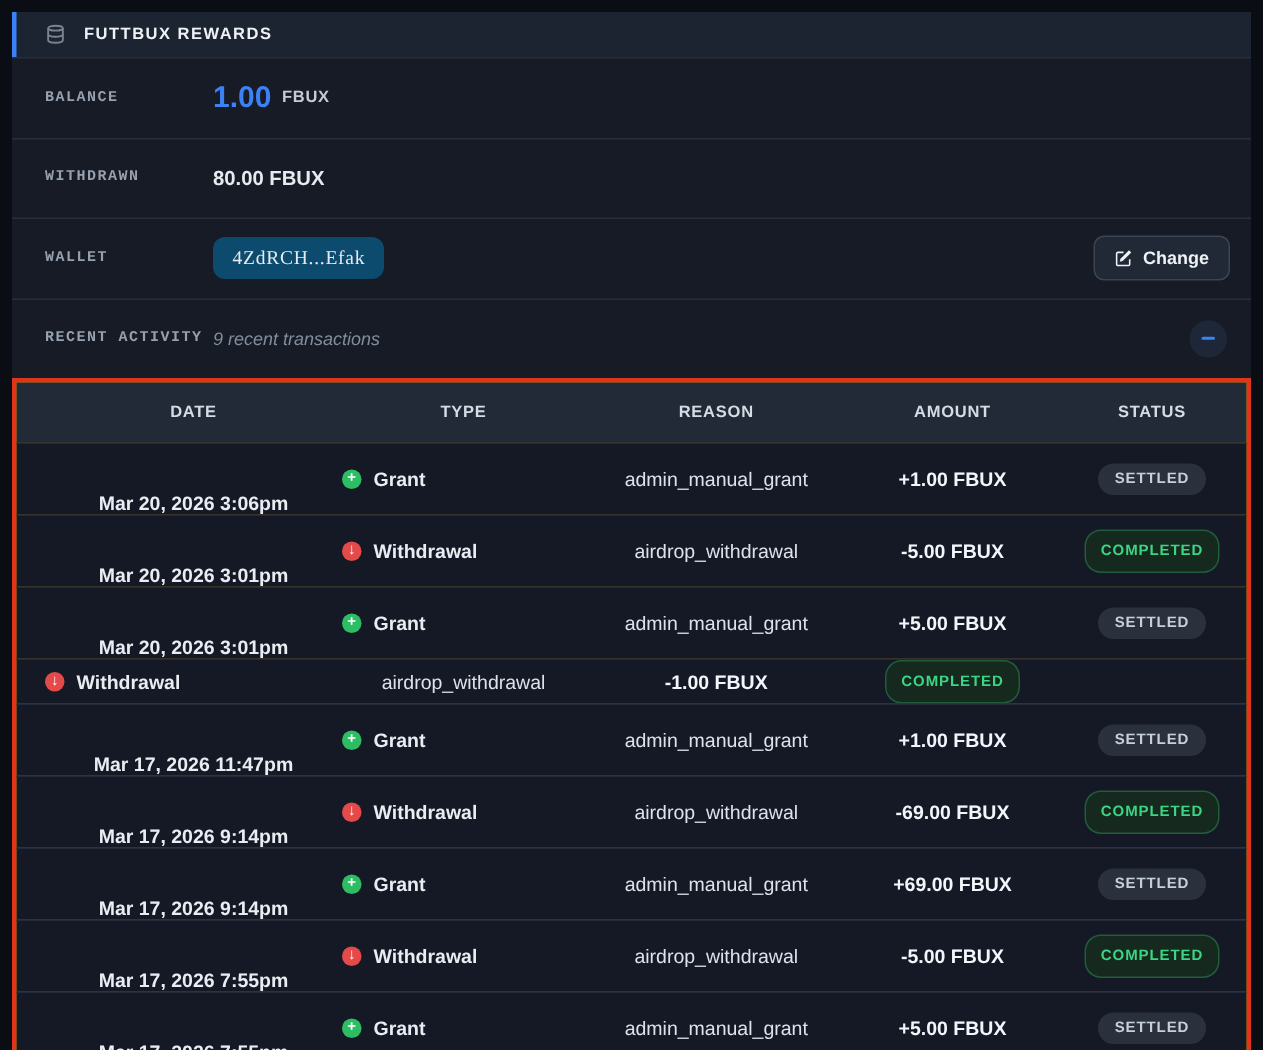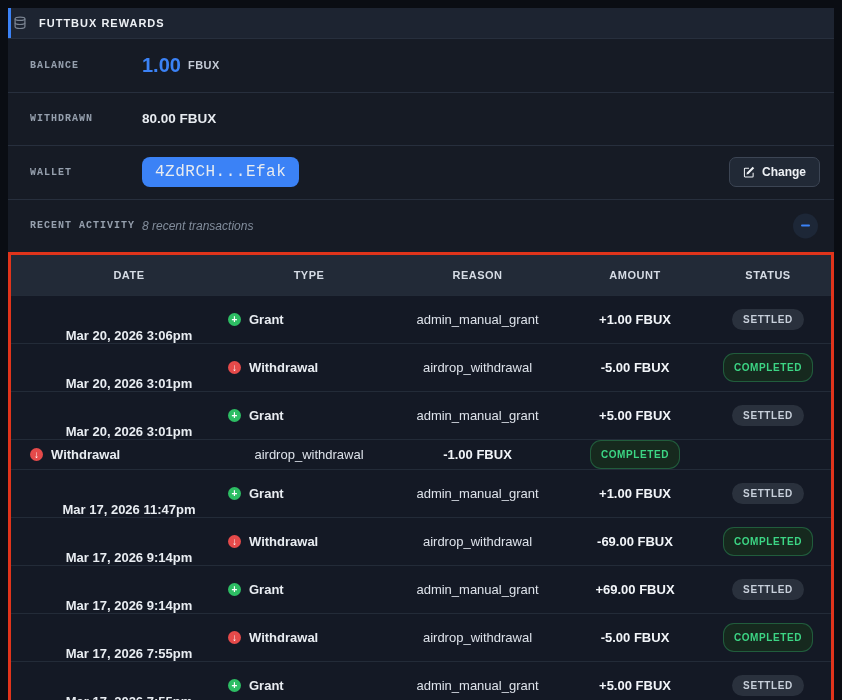--- a/index.html
+++ b/index.html
@@ -5,38 +5,38 @@
   * { margin:0; padding:0; box-sizing:border-box; }
   html,body { width:842px; height:700px; background:#0a0d13; overflow:hidden;
     font-family:"Liberation Sans", sans-serif; }
 
   .card { position:absolute; left:8px; top:8px; width:826px; height:687px;
     background:#161b25; display:flex; flex-direction:column; }
 
   
   .card-header { height:30px; flex:0 0 30px; background:#1d2431;
     border-left:3px solid #3b82f6; display:flex; align-items:center;
-    padding-left:2px; }
+    padding-left:19px; }
   .coins-icon { width:14px; height:14px; margin-right:12px; opacity:.75; }
   .card-title { color:#eef1f5; font-size:11px; font-weight:bold;
     letter-spacing:1px; }
 
   
   .srow { flex:0 0 53.5px; display:flex; align-items:center;
     border-top:1px solid #272f3d; padding-left:22px; position:relative; }
   .srow:first-of-type { border-top:none; }
   .slabel { width:112px; flex:0 0 112px; color:#96a0ae; font-size:10px;
     font-weight:bold; letter-spacing:1px;font-family:Liberation Mono, monospace; }
   .balance-value { color:#3b82f6; font-size:20px; font-weight:bold; }
   .balance-unit { color:#c4cbd6; font-size:11px; font-weight:bold;
     letter-spacing:.5px; margin-left:7px; }
   .withdrawn-value { color:#e7ebf0; font-size:13.5px; font-weight:600; }
-  .wallet-pill { background:#3b82f6; border-radius:8px; padding:6px 13px;
-    color:#e7ebf0; font-family:Liberation Mono, monospace;
-    font-size:16px; letter-spacing:.5px; }
+  .wallet-pill { background:#0c4a6e; border-radius:8px; padding:6px 13px;
+    color:#e7ebf0; font-family:Liberation Serif, serif;
+    font-size:13px; letter-spacing:.5px; }
   .change-btn { position:absolute; right:14px; top:50%; transform:translateY(-50%);
     display:flex; align-items:center; gap:7px; background:#212936;
     border:1px solid #3c4554; border-radius:7px; padding:7px 13px;
     color:#eef1f5; font-size:12px; font-weight:600; cursor:pointer; }
   .edit-icon { width:12px; height:12px; }
   .activity-sub { color:#828d9c; font-size:12px; font-style:italic; }
   .collapse-btn { position:absolute; right:16px; top:50%; transform:translateY(-50%);
     width:25px; height:25px; border-radius:50%; background:#1d2737;
     border:none; cursor:pointer; display:flex; align-items:center;
     justify-content:center; }
@@ -104,21 +104,21 @@
       <svg class="edit-icon" viewBox="0 0 16 16">
         <path d="M12.9 1.1l2 2-7.6 7.6-2.7.7.7-2.7z" fill="#eef1f5"></path>
         <path d="M13.5 9v4.6a1 1 0 0 1-1 1H2.9a1 1 0 0 1-1-1V4a1 1 0 0 1 1-1H8" fill="none" stroke="#eef1f5" stroke-width="1.4"></path>
       </svg>
       <span>Change</span>
     </button>
   </div>
 
   <div class="srow">
     <span class="slabel">RECENT ACTIVITY</span>
-    <span class="activity-sub">8 recent transactions</span>
+    <span class="activity-sub">9 recent transactions</span>
     <button class="collapse-btn">
       <span class="minus-glyph"></span>
     </button>
   </div>
 
   <div class="tx-table">
     <div class="tx-head">
       <span class="col">DATE</span>
       <span class="col">TYPE</span>
       <span class="col">REASON</span>

